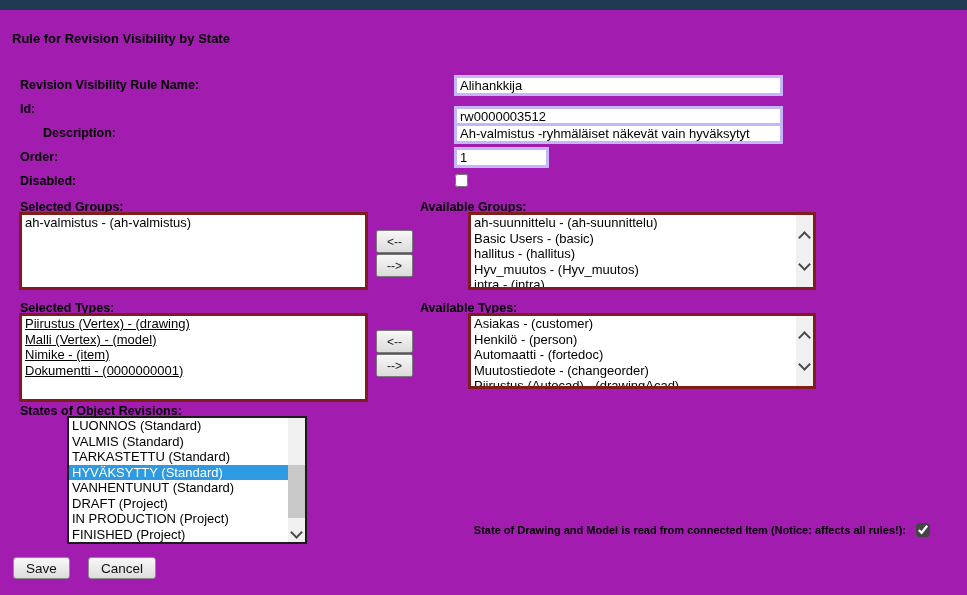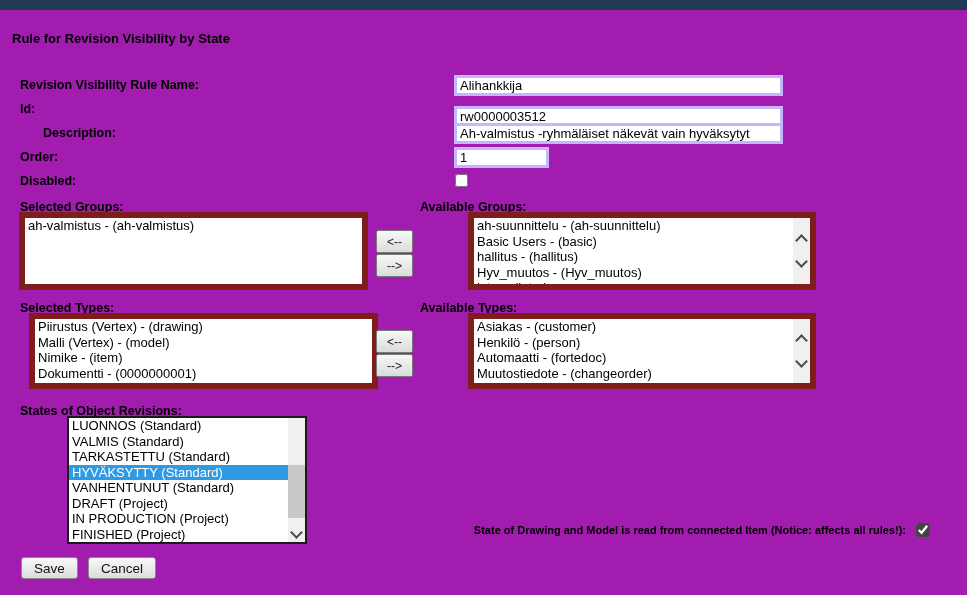--- a/index.html
+++ b/index.html
@@ -11,21 +11,21 @@
   .title{position:absolute;left:12px;top:31px;font-size:13px;font-weight:bold;white-space:nowrap;}
 
   .lbl{position:absolute;font-size:12.5px;font-weight:bold;white-space:nowrap;line-height:21px;}
 
   .inp{position:absolute;height:21px;box-sizing:border-box;border:3px solid #c4b5fd;
        font-family:"Liberation Sans","DejaVu Sans",sans-serif;font-size:13px;
        padding:1px 3px;background:#fff;color:#000;border-radius:0;}
 
   input[type=checkbox]{position:absolute;margin:0;accent-color:#444;}
 
-  .lst{position:absolute;box-sizing:border-box;background:#fff;border:6px solid #7f1d1d;
+  .lst{position:absolute;box-sizing:border-box;background:#fff;border:3px solid #7f1d1d;
        overflow:hidden;font-size:13px;}
   .lst.thick{border:2px solid #1a1a1a;}
   .opt{height:15.5px;line-height:15.5px;padding-left:3px;white-space:nowrap;}
   .opt.sel{background:var(--selection,#2e9ae3);color:#fff;}
   .withsb{padding-right:17px;margin-left:48px;}
 
   .sb{position:absolute;right:0;top:0;bottom:0;width:17px;background:#f0f0f0;}
   .sb .chev{position:absolute;left:4px;width:7px;height:7px;border:solid #4a4a4a;
             border-width:0 2px 2px 0;}
   .chev.up{transform:rotate(225deg);}
@@ -83,21 +83,21 @@
   <div class="opt">ah-suunnittelu - (ah-suunnittelu)</div>
       <div class="opt">Basic Users - (basic)</div>
       <div class="opt">hallitus - (hallitus)</div>
       <div class="opt">Hyv_muutos - (Hyv_muutos)</div>
       <div class="opt">intra - (intra)</div>
     </div>
 
   <div class="lbl" style="left:20px;top:298px;">Selected Types:</div>
   <div class="lbl" style="left:420px;top:298px;">Available Types:</div>
 
-  <div class="lst" style="left:29px;top:313px;width:349px;height:76px;">
+  <div class="lst" style="left:19px;top:313px;width:349px;height:89px;text-decoration:underline;">
       <div class="opt">Piirustus (Vertex) - (drawing)</div>
       <div class="opt">Malli (Vertex) - (model)</div>
       <div class="opt">Nimike - (item)</div>
       <div class="opt">Dokumentti - (0000000001)</div>
     </div>
 
   <button class="btn-move" style="top:330px;">&lt;--</button>
   <button class="btn-move" style="top:354px;">--&gt;</button>
 
   <div class="lst withsb" style="left:420px;top:313px;width:348px;height:76px;">
@@ -125,16 +125,16 @@
       <div class="opt sel">HYVÄKSYTTY (Standard)</div>
       <div class="opt">VANHENTUNUT (Standard)</div>
       <div class="opt">DRAFT (Project)</div>
       <div class="opt">IN PRODUCTION (Project)</div>
       <div class="opt">FINISHED (Project)</div>
     </div>
 
   <div class="footnote">State of Drawing and Model is read from connected Item (Notice: affects all rules!):</div>
   <input type="checkbox" style="left: 916px; top: 523px; width: 14px; height: 14px;" checked="">
 
-  <button class="btn" style="left:21px;">Save</button>
+  <button class="btn" style="left:13px;">Save</button>
   <button class="btn" style="left:88px;">Cancel</button>
 
 </div>
 
 </body></html>

